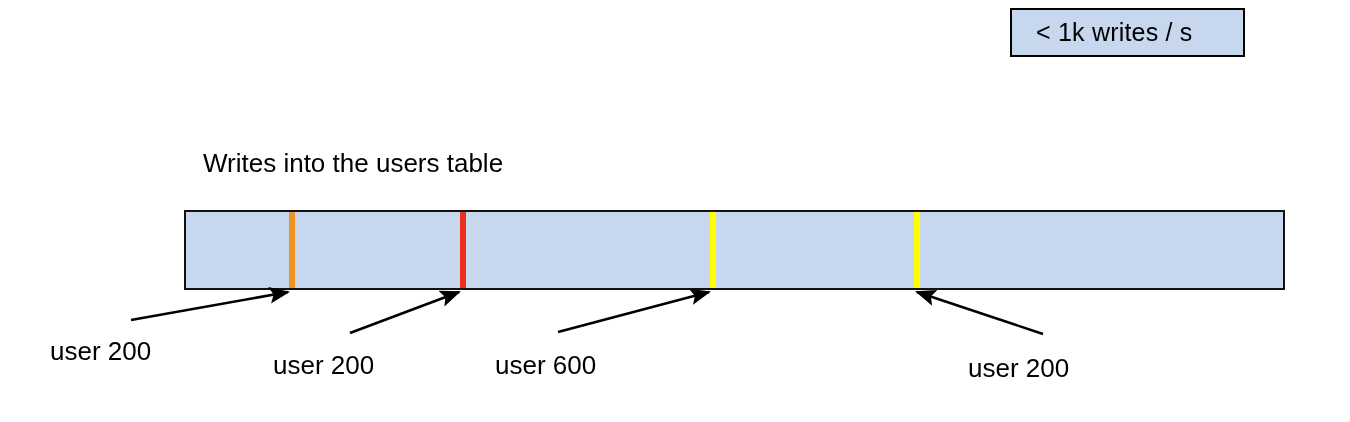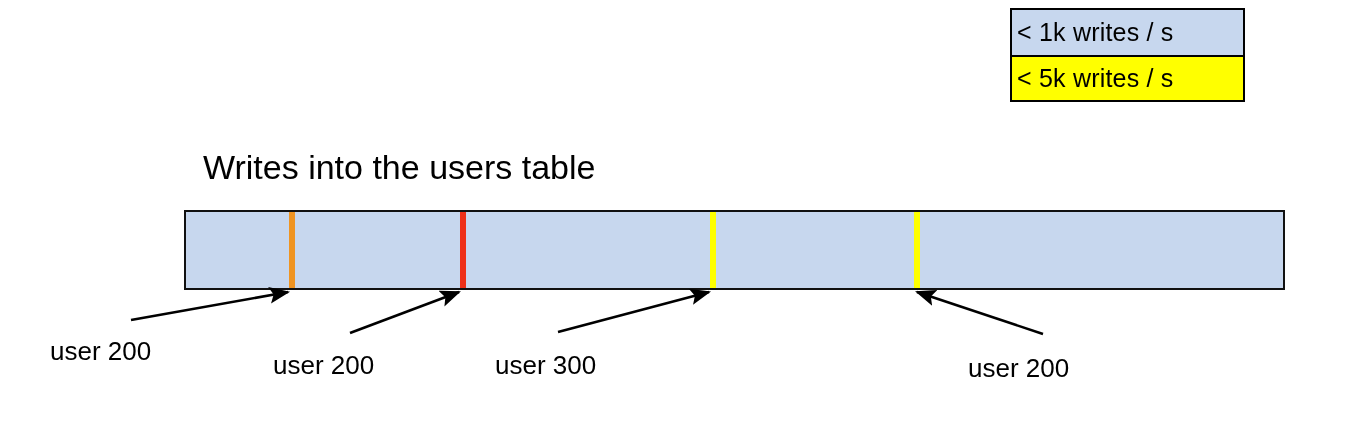--- a/index.html
+++ b/index.html
@@ -23,36 +23,36 @@
     top: 8px;
     width: 235px;
     border: 2px solid #000000;
     box-sizing: border-box;
   }
   .legend-row {
     height: 45px;
     box-sizing: border-box;
     display: flex;
     align-items: center;
-    padding-left: 5px;
+    padding-left: 24px;
     font-size: 25px;
     line-height: 1;
     letter-spacing: 0.2px;
     white-space: nowrap;
   }
   .legend-row + .legend-row {
     border-top: 2px solid #000000;
   }
 
   
   #caption {
     position: absolute;
     left: 203px;
     top: 150px;
-    font-size: 34px;
+    font-size: 26px;
     line-height: 1;
     white-space: nowrap;
   }
 
   
   #bar {
     position: absolute;
     left: 184px;
     top: 210px;
     width: 1101px;
@@ -85,23 +85,20 @@
     white-space: nowrap;
   }
 </style>
 </head>
 <body>
 
 <div id="legend">
   <div class="legend-row" style="background: rgb(199, 215, 238);">
     <span>&lt; 1k writes / s</span>
   </div>
-  <div class="legend-row" style="background: rgb(255, 255, 0);">
-    <span>&lt; 5k writes / s</span>
-  </div>
 </div>
 
 <div id="caption">Writes into the users table</div>
 
 <div id="bar" style="background: rgb(199, 215, 238); border-color: rgb(17, 17, 17);">
   <div class="marker" style="background: rgb(239, 148, 34); left: 103px;"></div>
   <div class="marker" style="background: rgb(239, 48, 24); left: 274px;"></div>
   <div class="marker" style="background: rgb(255, 255, 0); left: 524px;"></div>
   <div class="marker" style="background: rgb(255, 255, 0); left: 728px;"></div>
 </div>
@@ -115,14 +112,14 @@
   <g id="arrow-group" stroke="#000000" stroke-width="2.6" fill="none">
       <line x1="131" y1="320" x2="288" y2="292" marker-end="url(#ah)" stroke="#000000"></line>
       <line x1="350" y1="333" x2="459" y2="292" marker-end="url(#ah)" stroke="#000000"></line>
       <line x1="558" y1="332" x2="709" y2="292" marker-end="url(#ah)" stroke="#000000"></line>
       <line x1="1043" y1="334" x2="917" y2="292" marker-end="url(#ah)" stroke="#000000"></line>
     </g>
 </svg>
 
 <div class="user-label" style="left: 50px; top: 338px;">user 200</div>
 <div class="user-label" style="left: 273px; top: 352px;">user 200</div>
-<div class="user-label" style="left: 495px; top: 352px;">user 300</div>
+<div class="user-label" style="left: 495px; top: 352px;">user 600</div>
 <div class="user-label" style="left: 968px; top: 355px;">user 200</div>
 
 </body></html>

